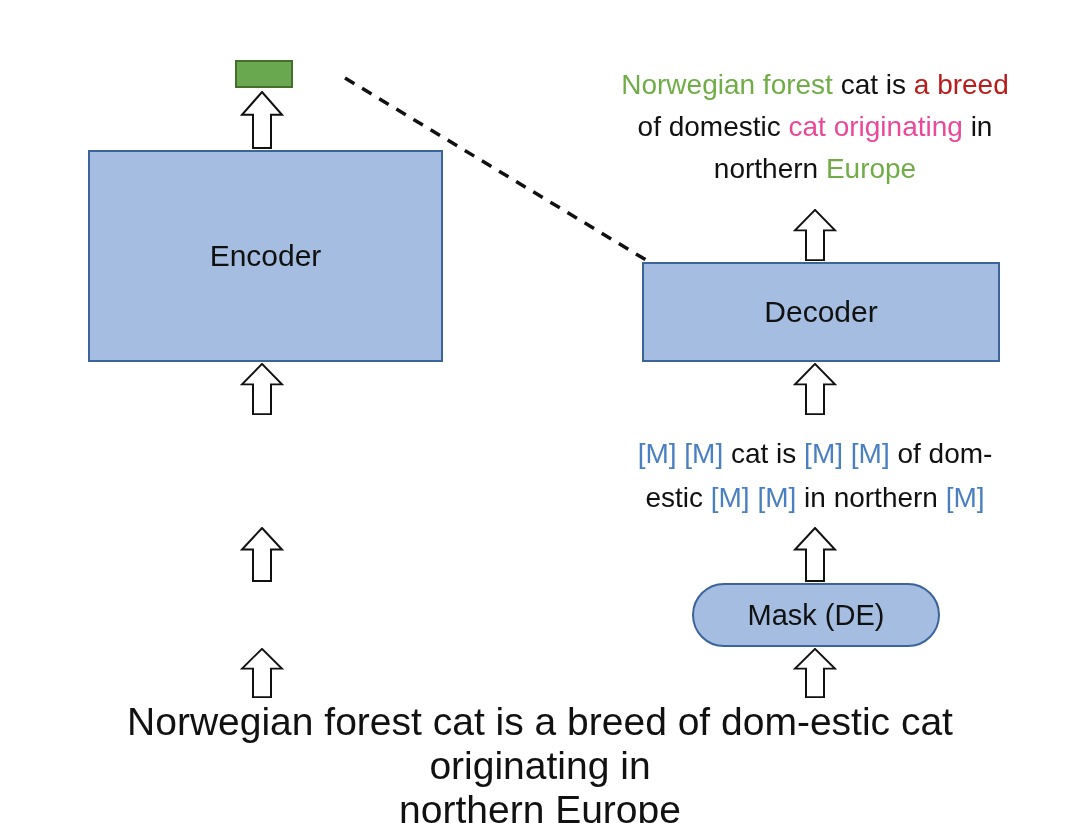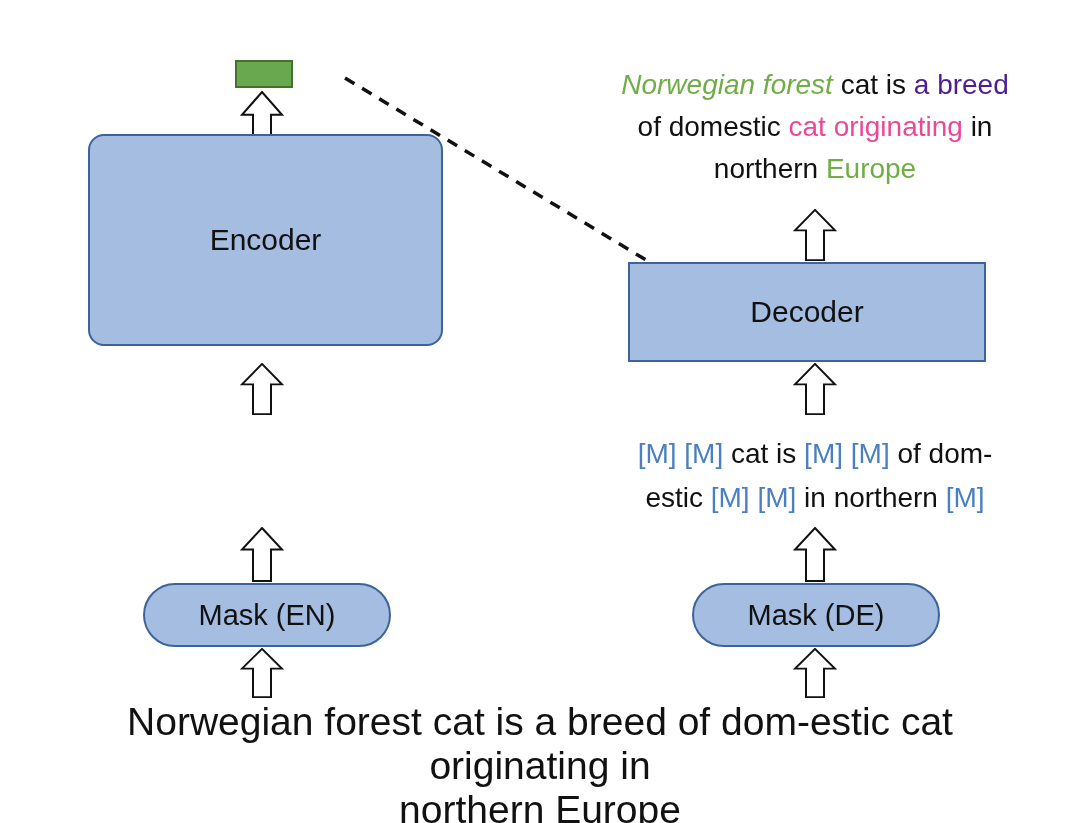--- a/index.html
+++ b/index.html
@@ -61,50 +61,47 @@
     <line x1="345" y1="78" x2="694" y2="289" stroke="#111111" stroke-width="3.5" stroke-dasharray="11 9"></line>
     <polygon points="710,298 690.5,295.6 698.7,281.8" fill="#111111"></polygon>
   </svg>
 
   <div class="abs emb-box" style="left:235px; top:60px; width:58px; height:28px;"></div>
 
   <svg class="arrow" style="left:240px; top:91px;" width="44" height="58" viewBox="0 0 44 56" preserveAspectRatio="none">
     <polygon points="22,1 42,23 31,23 31,55 13,55 13,23 2,23" fill="#ffffff" stroke="#111111" stroke-width="2"></polygon>
   </svg>
 
-  <div class="abs blue-box" style="left:88px; top:134px; width:355px; height:212px;border-radius:16px;">
+  <div class="abs blue-box" style="left:88px; top:150px; width:355px; height:212px;">
     <span>Encoder</span>
   </div>
 
   <svg class="arrow" style="left:240px; top:363px;" width="44" height="52" viewBox="0 0 44 56" preserveAspectRatio="none">
     <polygon points="22,1 42,23 31,23 31,55 13,55 13,23 2,23" fill="#ffffff" stroke="#111111" stroke-width="2"></polygon>
   </svg>
 
 
   <svg class="arrow" style="left:240px; top:527px;" width="44" height="55" viewBox="0 0 44 56" preserveAspectRatio="none">
     <polygon points="22,1 42,23 31,23 31,55 13,55 13,23 2,23" fill="#ffffff" stroke="#111111" stroke-width="2"></polygon>
   </svg>
 
-  <div class="abs blue-box pill" style="left:143px; top:583px; width:248px; height:64px;">
-    <span>Mask (EN)</span>
-  </div>
 
   <svg class="arrow" style="left:240px; top:648px;" width="44" height="50" viewBox="0 0 44 56" preserveAspectRatio="none">
     <polygon points="22,1 42,23 31,23 31,55 13,55 13,23 2,23" fill="#ffffff" stroke="#111111" stroke-width="2"></polygon>
   </svg>
 
-  <div class="abs txt" style="left:565px; top:64px; width:500px; line-height:42px;"><span style="color: rgb(112, 173, 71); font-style: italic;">Norwegian forest</span><span style="color: rgb(17, 17, 17);"> cat is </span><span style="color: #4c1d95; text-align: right;">a breed</span><span style="color: rgb(17, 17, 17);">
+  <div class="abs txt" style="left:565px; top:64px; width:500px; line-height:42px;"><span style="color: rgb(112, 173, 71);">Norwegian forest</span><span style="color: rgb(17, 17, 17);"> cat is </span><span style="color: #b91c1c; text-align: right;">a breed</span><span style="color: rgb(17, 17, 17);">
 of domestic </span><span style="color: #ec4899;">cat originating</span><span style="color: rgb(17, 17, 17);"> in
 northern </span><span style="color: rgb(112, 173, 71);">Europe</span></div>
 
   <svg class="arrow" style="left:793px; top:209px;" width="44" height="52" viewBox="0 0 44 56" preserveAspectRatio="none">
     <polygon points="22,1 42,23 31,23 31,55 13,55 13,23 2,23" fill="#ffffff" stroke="#111111" stroke-width="2"></polygon>
   </svg>
 
-  <div class="abs blue-box" style="left:628px; top:262px; width:358px; height:100px;">
+  <div class="abs blue-box" style="left:642px; top:262px; width:358px; height:100px;">
     <span>Decoder</span>
   </div>
 
   <svg class="arrow" style="left:793px; top:363px;" width="44" height="52" viewBox="0 0 44 56" preserveAspectRatio="none">
     <polygon points="22,1 42,23 31,23 31,55 13,55 13,23 2,23" fill="#ffffff" stroke="#111111" stroke-width="2"></polygon>
   </svg>
 
   <div class="abs txt" style="left:565px; top:432px; width:500px;"><span style="color: rgb(74, 127, 193);">[M]</span><span style="color: rgb(17, 17, 17);"> </span><span style="color: rgb(74, 127, 193);">[M]</span><span style="color: rgb(17, 17, 17);"> cat is </span><span style="color: rgb(74, 127, 193);">[M]</span><span style="color: rgb(17, 17, 17);"> </span><span style="color: rgb(74, 127, 193);">[M]</span><span style="color: rgb(17, 17, 17);"> of dom-
 estic </span><span style="color: rgb(74, 127, 193);">[M]</span><span style="color: rgb(17, 17, 17);"> </span><span style="color: rgb(74, 127, 193);">[M]</span><span style="color: rgb(17, 17, 17);"> in northern </span><span style="color: rgb(74, 127, 193);">[M]</span></div>
 

